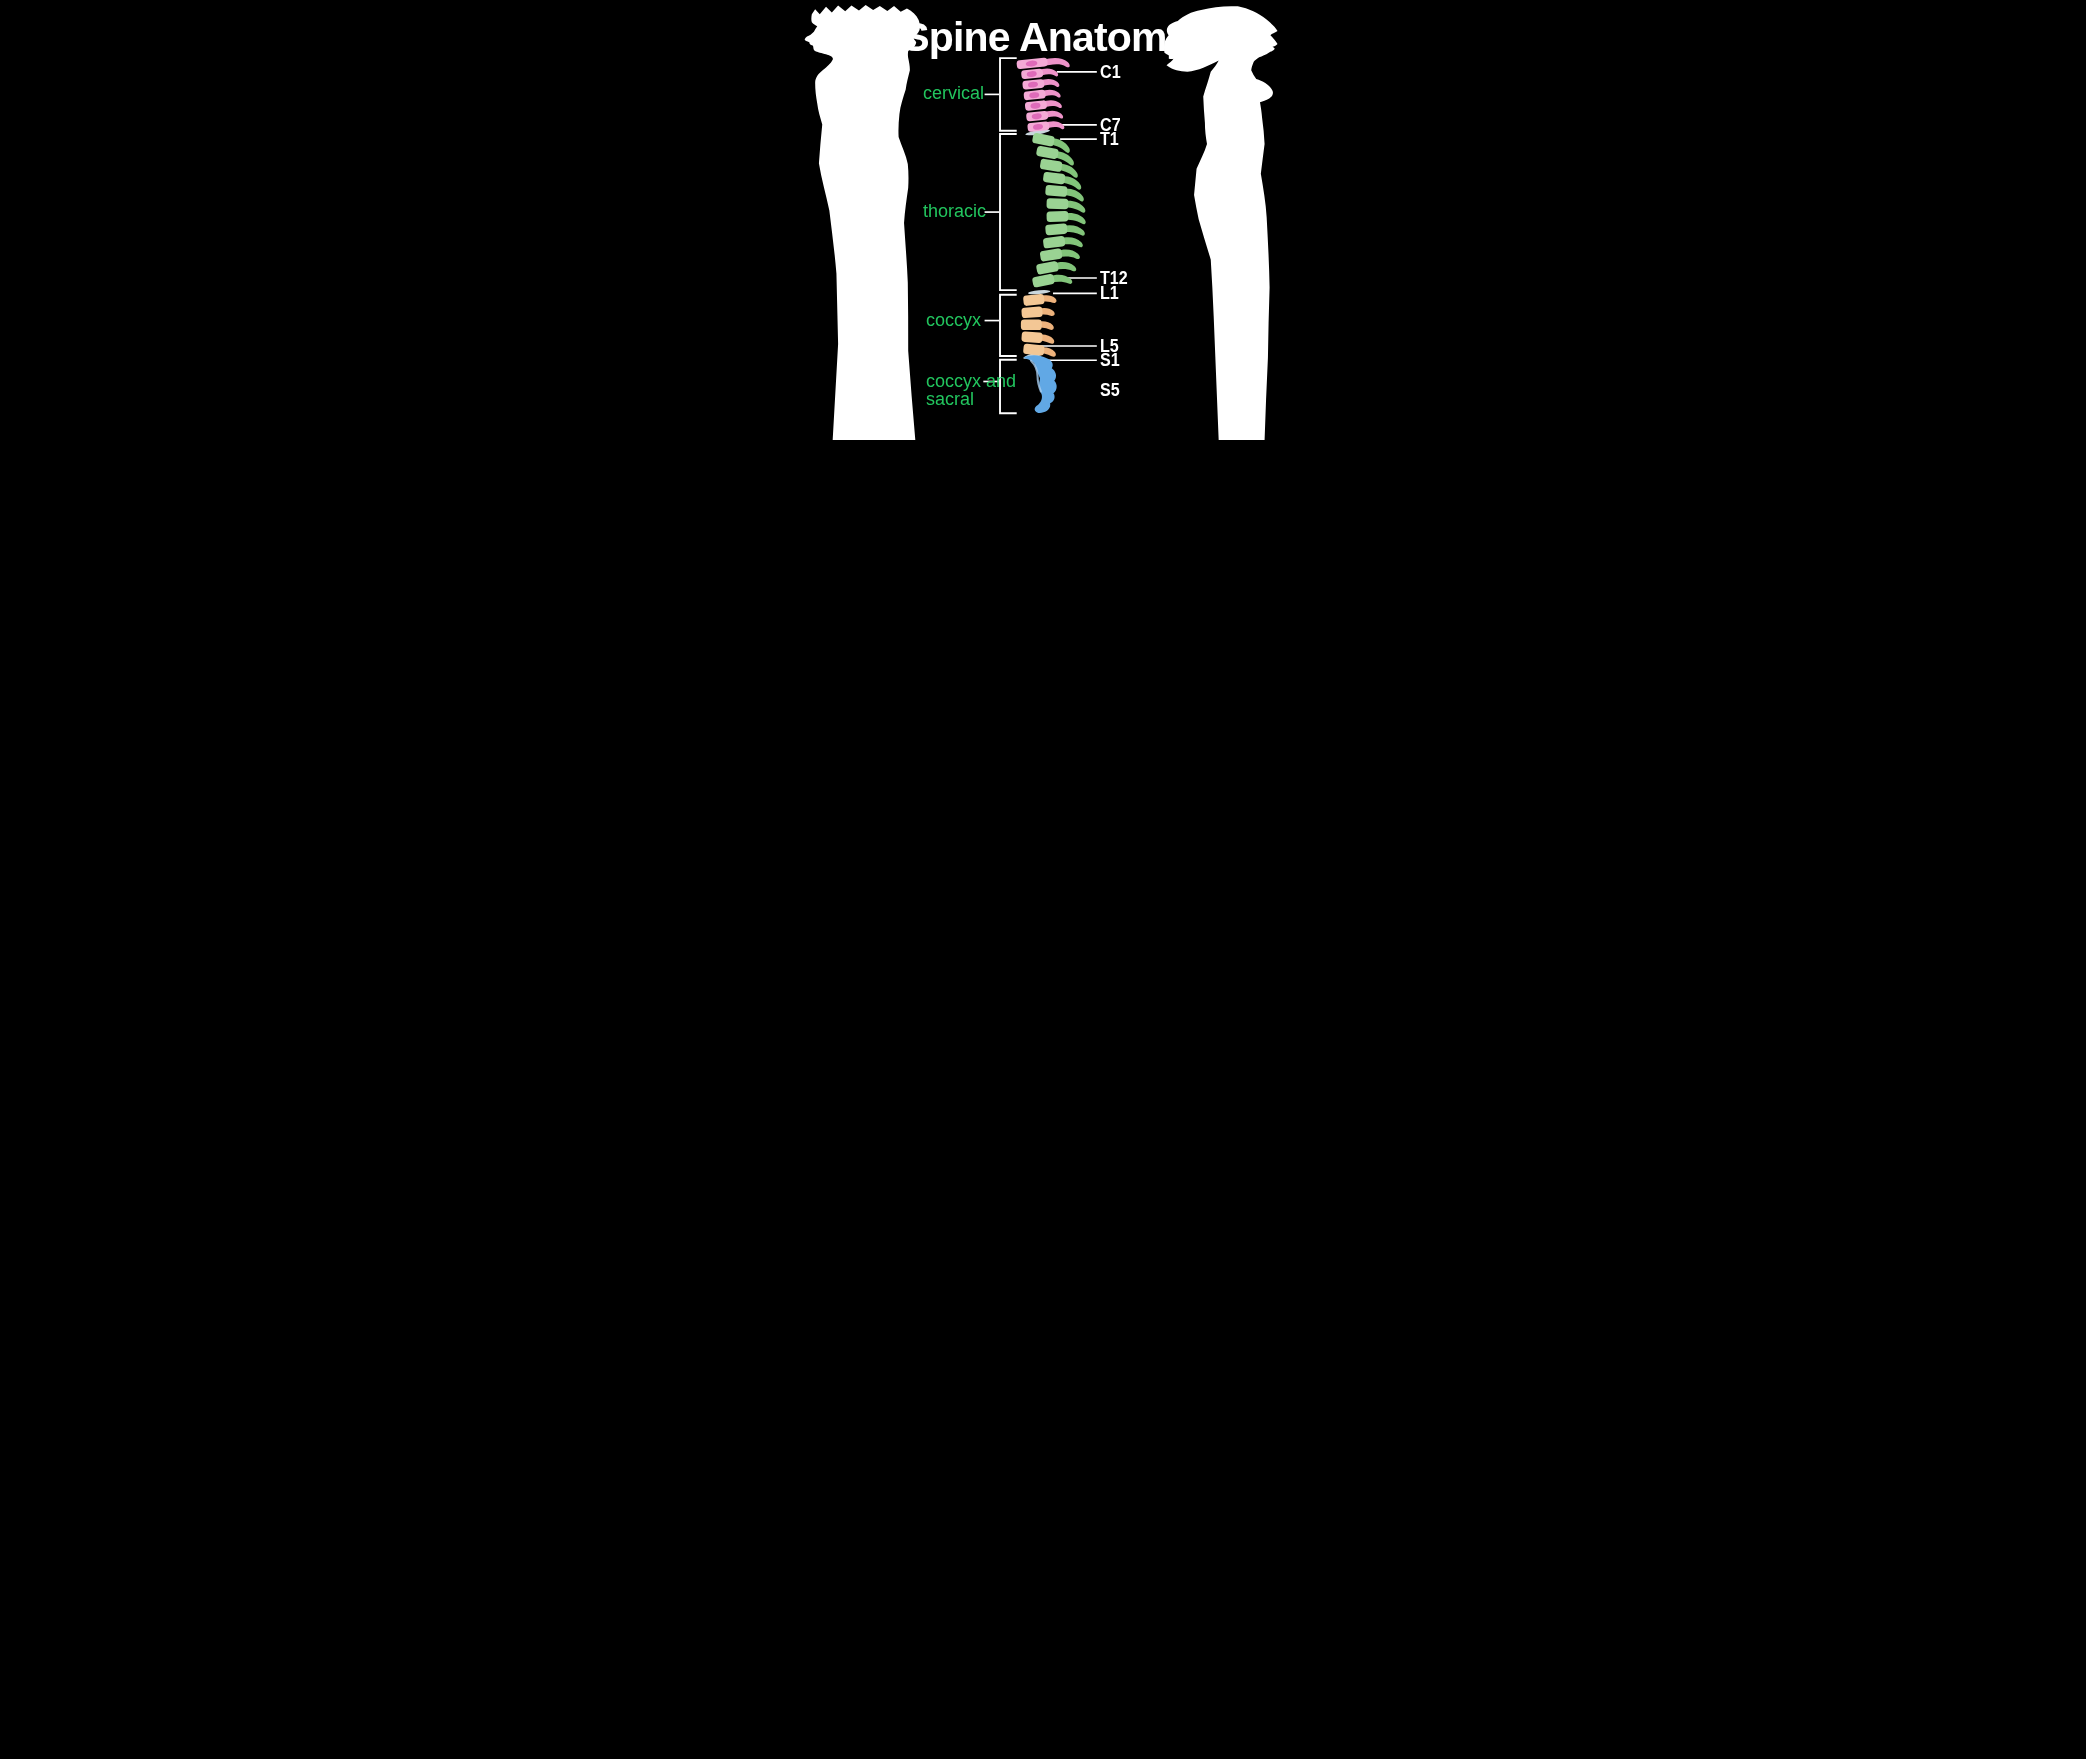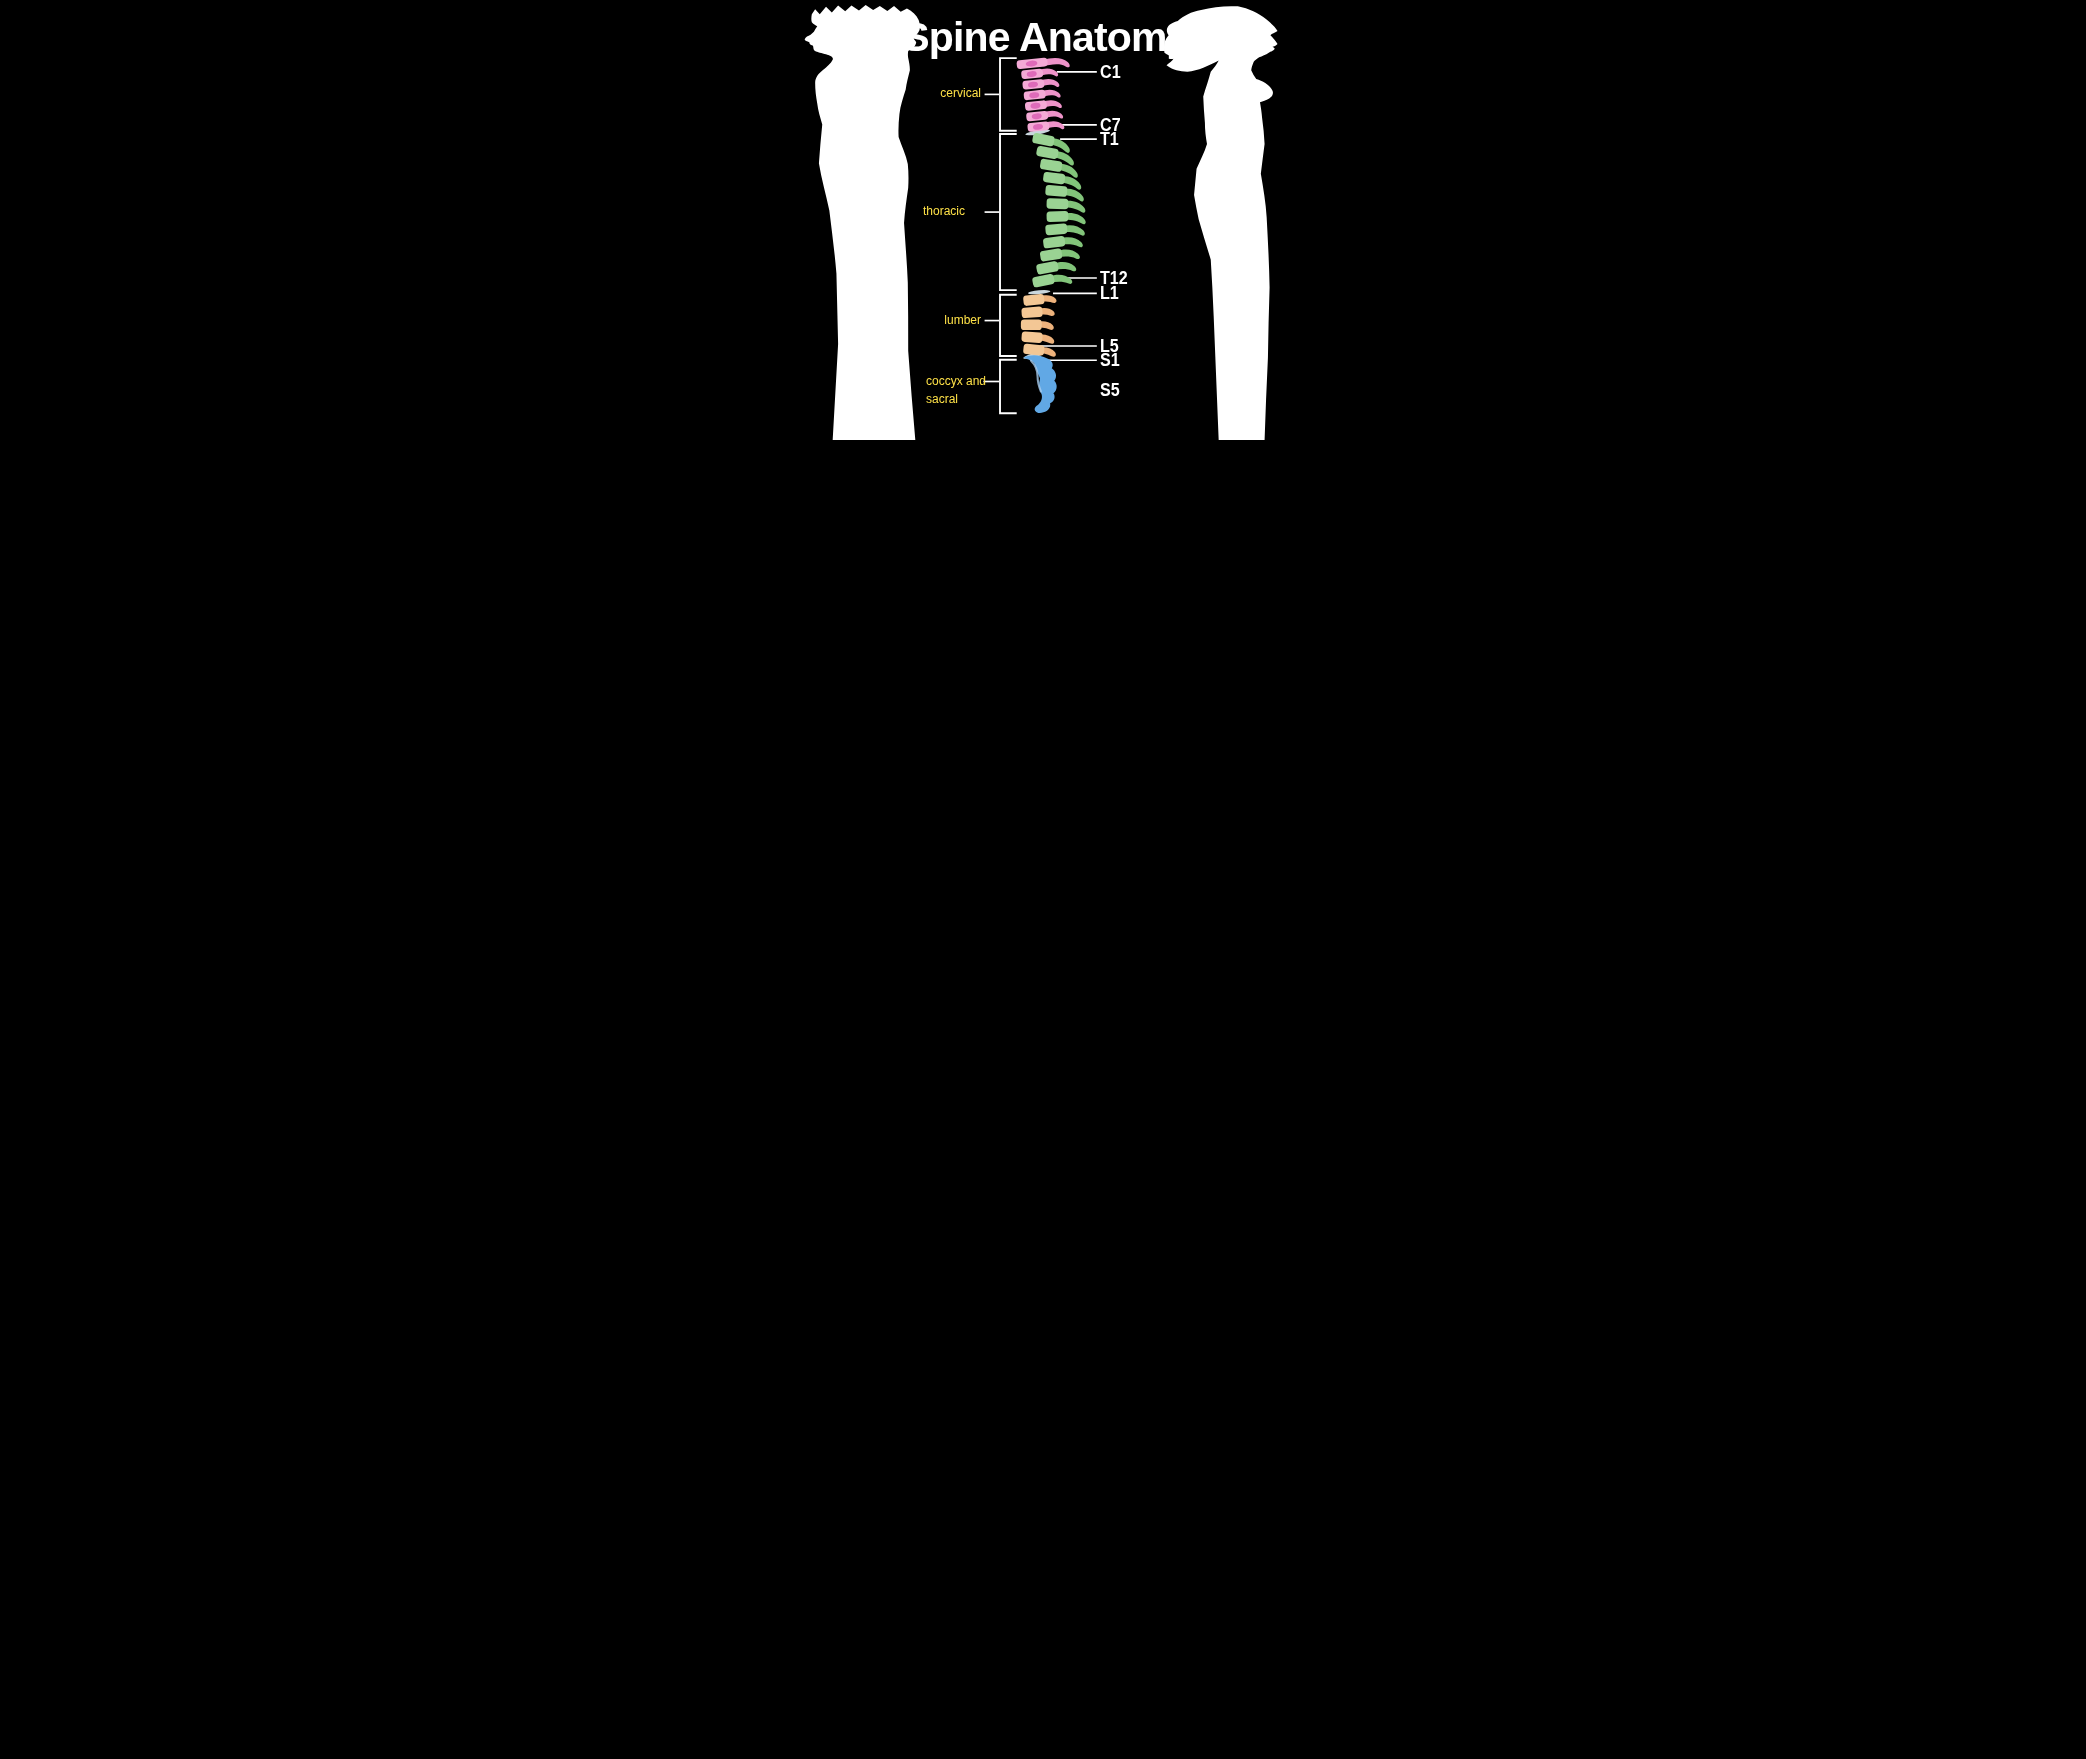--- a/index.html
+++ b/index.html
@@ -13,22 +13,22 @@
   }
   .art{position:absolute;left:0;top:0;width:550px;height:440px;}
   .title{
     position:absolute;left:0;top:14px;width:555px;
     text-align:center;
     color:#fff;
     font-size:41px;font-weight:bold;letter-spacing:-0.8px;
     white-space:nowrap;
   }
   .rlabel{
-    position:absolute;color:#fde047;
-    font-size:12px;font-weight:400;line-height:17.5px;
+    position:absolute;color:#22c55e;
+    font-size:18px;font-weight:400;line-height:17.5px;
     transform:translateY(-50%);
     white-space:nowrap;
   }
   .lbl-cervical{left:155px;top:94px;width:58px;text-align:right;}
   .lbl-thoracic{left:155px;top:212px;width:58px;text-align:left;}
   .lbl-lumber  {left:155px;top:321px;width:58px;text-align:right;}
   .lbl-sacral  {left:158px;top:390px;width:71px;text-align:left;}
   .vlabel{
     position:absolute;left:332px;color:#fff;
     font-size:17.5px;font-weight:bold;
@@ -227,21 +227,21 @@
         </g>
         <path fill="#61a8e5" d="M 612,856 C 630,848 652,850 668,858 C 680,863 686,872 680,882 C 690,889 694,902 686,912 C 694,920 694,934 684,942 C 690,950 686,962 676,966 C 678,976 672,984 660,988 C 652,991 644,990 640,984 C 637,978 642,973 648,969 C 654,964 658,956 656,946 C 650,934 648,920 652,906 C 646,894 642,880 638,870 C 632,862 616,860 612,856 Z"></path>
         <path fill="none" stroke="#a9cdef" stroke-width="5" stroke-linecap="round" opacity="0.8" d="M 630,864 C 640,874 646,888 646,902 C 646,916 650,928 654,938"></path>
       </g>
   </svg>
 
   <div class="title">Spine Anatomy</div>
 
   <div class="rlabel lbl-cervical">cervical</div>
   <div class="rlabel lbl-thoracic">thoracic</div>
-  <div class="rlabel lbl-lumber">lumber</div>
+  <div class="rlabel lbl-lumber">coccyx</div>
   <div class="rlabel lbl-sacral">
     <span>coccyx and</span><br>
     <span>sacral</span>
   </div>
 
   <div class="vlabel lbl-c1">C1</div>
   <div class="vlabel lbl-c7">C7</div>
   <div class="vlabel lbl-t1">T1</div>
   <div class="vlabel lbl-t12">T12</div>
   <div class="vlabel lbl-l1">L1</div>

